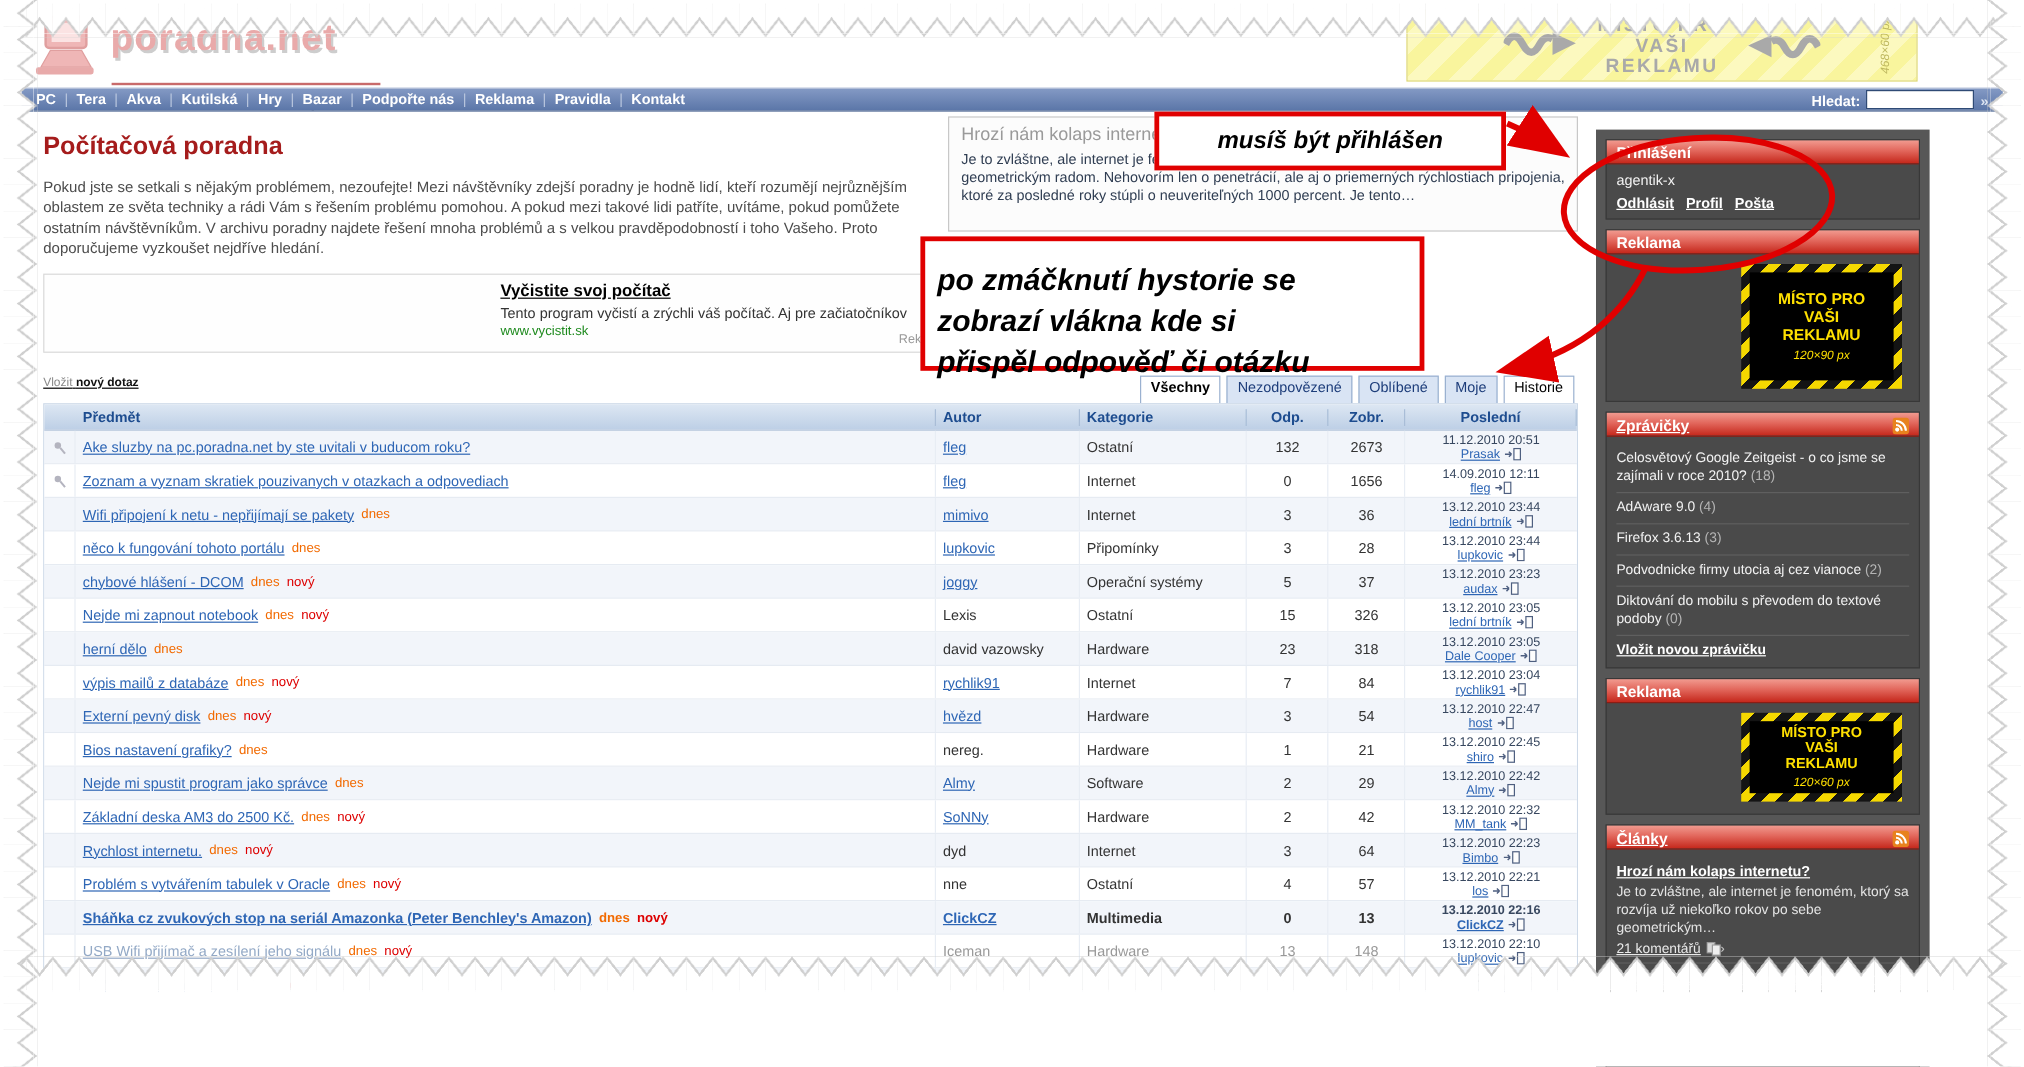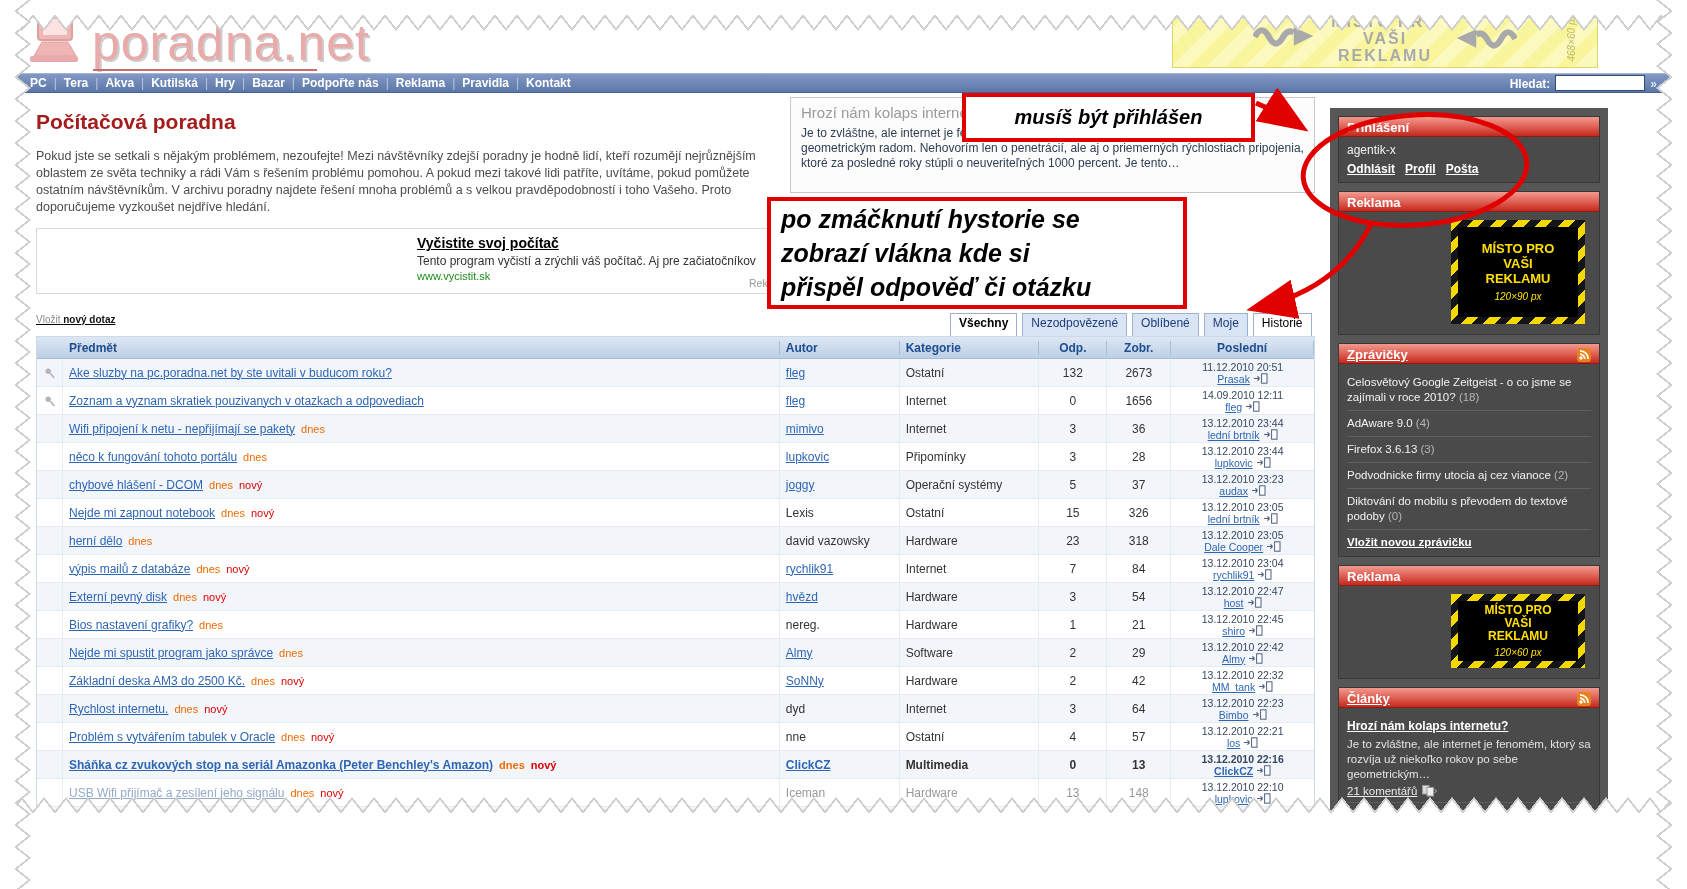--- a/index.html
+++ b/index.html
@@ -1,21 +1,21 @@
 <!DOCTYPE html>
 <html><head>
 <meta charset="utf-8">
 <style>
   html,body{margin:0;padding:0;background:#fff;}
   body{font-family:"Liberation Sans","DejaVu Sans",sans-serif;}
   .page{position:relative;width:1687px;height:889px;background:#fff;overflow:hidden;}
 
   
   .logo-icon{position:absolute;left:26px;top:12px;}
-  .logo-text{position:absolute;left:92px;top:14px;font-size:50px;font-weight:normal;letter-spacing:1px;
+  .logo-text{position:absolute;left:92px;top:14px;font-size:31px;font-weight:bold;letter-spacing:1px;
              color:#e9aaaa;text-shadow:2px 2px 0 #cdcdcd;}
   .logo-rule{position:absolute;left:93px;top:69px;width:224px;height:2px;background:#c96b6b;}
   .logo-sub{position:absolute;left:95px;top:76px;font-size:14px;font-weight:bold;color:#8f8f8f;letter-spacing:3.5px;}
 
   
   .banner{position:absolute;left:1172px;top:8px;width:424px;height:58px;opacity:.85;
           background:repeating-linear-gradient(135deg,#f8f48d 0 13px,#fcf9b4 13px 26px);
           border:1px solid #d8cf57;display:flex;align-items:center;justify-content:center;gap:16px;}
   .banner-text{text-align:center;color:#9b9b9b;font-weight:bold;font-size:16px;line-height:17px;letter-spacing:2px;}
   .banner-size{position:absolute;right:2px;top:50%;transform:translateY(-50%) rotate(-90deg);transform-origin:center;
@@ -116,21 +116,21 @@
   .art-title{display:block;color:#fff;font-weight:bold;text-decoration:underline;font-size:12px;line-height:15px;cursor:pointer;}
   .art-body{color:#e4e4e4;line-height:15px;margin:3px 0;}
   .art-com{display:flex;align-items:flex-start;gap:5px;}
   .com-link{color:#e9e9e9;text-decoration:underline;cursor:pointer;}
 
   
   .anno-svg{position:absolute;left:0;top:0;z-index:40;pointer-events:none;}
   .callout{position:absolute;background:#fff;border:4px solid #e00000;z-index:41;box-sizing:border-box;
            font-weight:bold;font-style:italic;color:#000;}
   .callout1{left:962px;top:93px;width:293px;height:49px;font-size:20px;display:flex;align-items:center;justify-content:center;}
-  .callout2{left:767px;top:197px;width:420px;height:112px;font-size:25px;line-height:34px;padding:1px 10px;}
+  .callout2{left:767px;top:197px;width:420px;height:112px;font-size:25px;line-height:34px;padding:16px 10px;}
 
   
   .tear{position:absolute;z-index:70;pointer-events:none;}
   .tear-top{left:0;top:0;width:100%;height:31px;background:
     linear-gradient(to bottom right,#fff 50%,transparent 50.5%) 0 0/22px 28px repeat-x,
     linear-gradient(to bottom left,#fff 50%,transparent 50.5%) 0 0/22px 28px repeat-x,
     linear-gradient(to bottom right,#cfcfcf 50%,transparent 50.5%) 0 3px/22px 28px repeat-x,
     linear-gradient(to bottom left,#cfcfcf 50%,transparent 50.5%) 0 3px/22px 28px repeat-x;}
   .tear-bottom{left:0;bottom:0;width:100%;height:92px;background:
     linear-gradient(to top right,#fff 50%,transparent 50.5%) 0 3px/22px 28px repeat-x,

